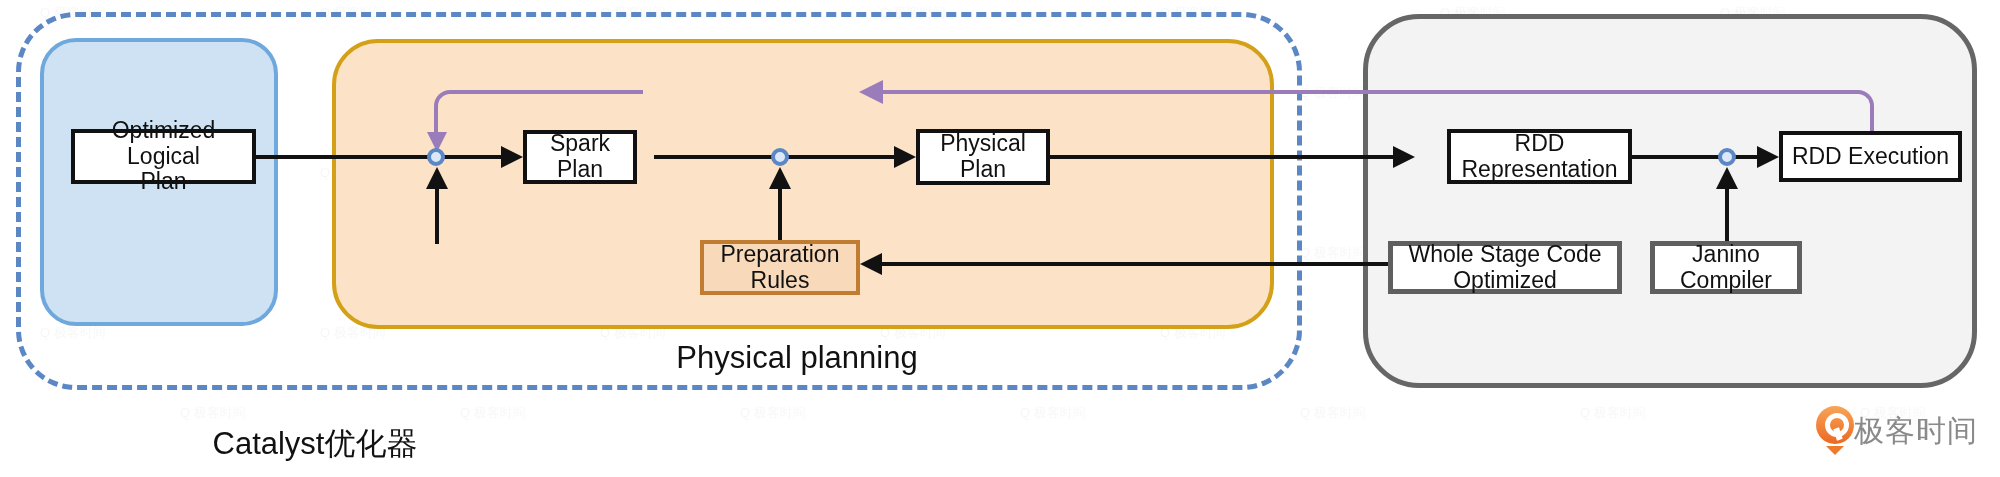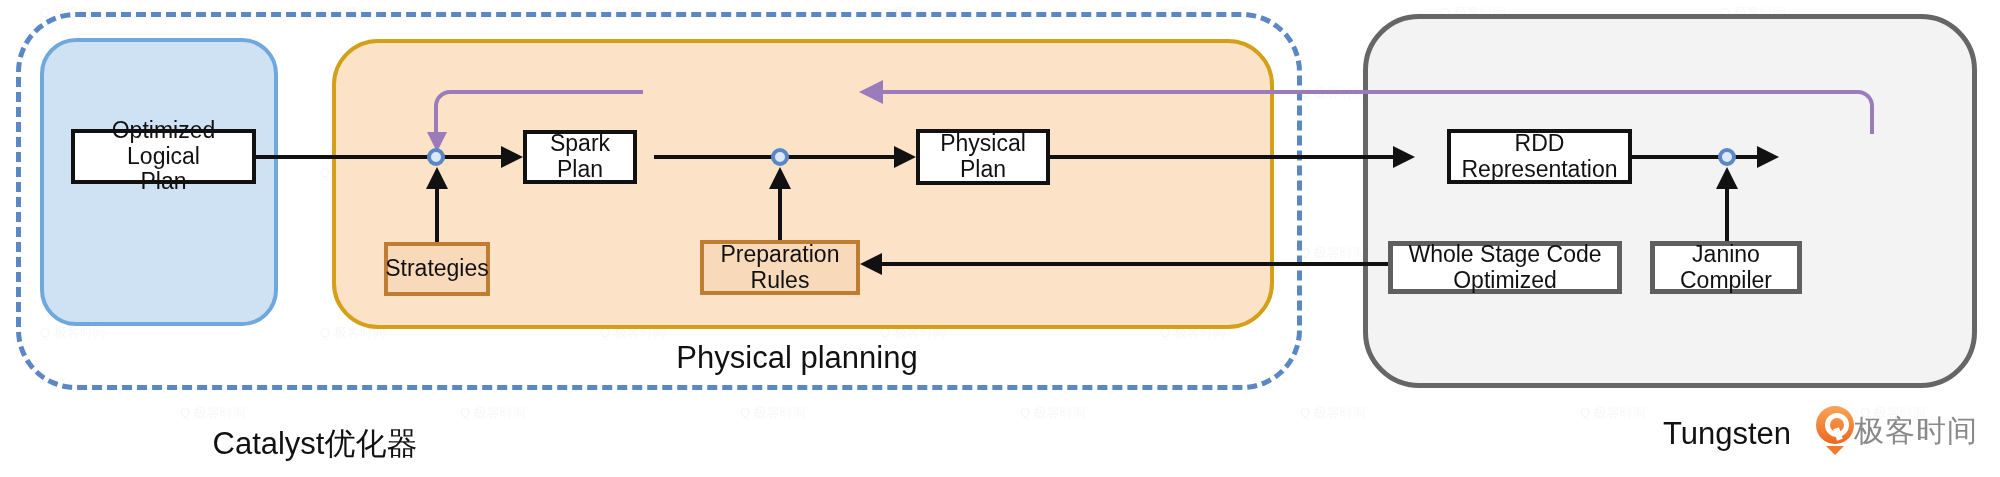--- a/index.html
+++ b/index.html
@@ -136,45 +136,44 @@
   <div class="hline pline" style="left:462px;top:90px;width:181px;"></div>
   <div class="pcorner" style="left:434px;top:90px;width:30px;height:46px;border-top:4px solid #9b7cba;border-left:4px solid #9b7cba;border-top-left-radius:16px;"></div>
   <div class="arrow ar-down-purple" style="left:427px;top:132px;"></div>
 
   <div class="box" style="left:65px;top:129px;width:185px;height:55px;margin-left:6px;"><span>Optimized Logical
 Plan</span></div>
 
   <div class="box" style="left:523px;top:130px;width:114px;height:54px;"><span>Spark Plan</span></div>
 
 
-  <div class="box box--suborange" style="left:384px;top:242px;width:106px;height:54px;"><span>Strategies</span></div>
 
   <div class="box" style="left:916px;top:129px;width:134px;height:56px;"><span>Physical
 Plan</span></div>
 
   <div class="box box--suborange" style="left:700px;top:240px;width:160px;height:55px;"><span>Preparation
 Rules</span></div>
 
   <div class="box" style="left:1415px;top:129px;width:185px;height:55px;margin-left:32px;"><span>RDD
 Representation</span></div>
 
+  <div class="box" style="left:1779px;top:131px;width:183px;height:51px;"><span>RDD Execution</span></div>
 
   <div class="box box--grayborder" style="left:1388px;top:241px;width:234px;height:53px;"><span>Whole Stage Code
 Optimized</span></div>
 
   <div class="box box--grayborder" style="left:1650px;top:241px;width:152px;height:53px;"><span>Janino
 Compiler</span></div>
 
   <div class="dot" style="left:427px;top:148px;"></div>
   <div class="dot" style="left:771px;top:148px;"></div>
   <div class="dot" style="left:1718px;top:148px;"></div>
 
   <div class="group-label" style="left:637px;top:340px;width:320px;">Physical planning</div>
   <div class="group-label" style="left:165px;top:423px;width:300px;">Catalyst优化器</div>
-  <div class="group-label" style="left:1627px;top:416px;width:200px;">Tungsten</div>
 
   <div id="logo">
     <div class="logo-pin">
       <div class="logo-circle"></div>
       <div class="logo-ring"></div>
       <div class="logo-stem"></div>
       <div class="logo-tail"></div>
     </div>
     <div class="logo-text">极客时间</div>
   </div>

